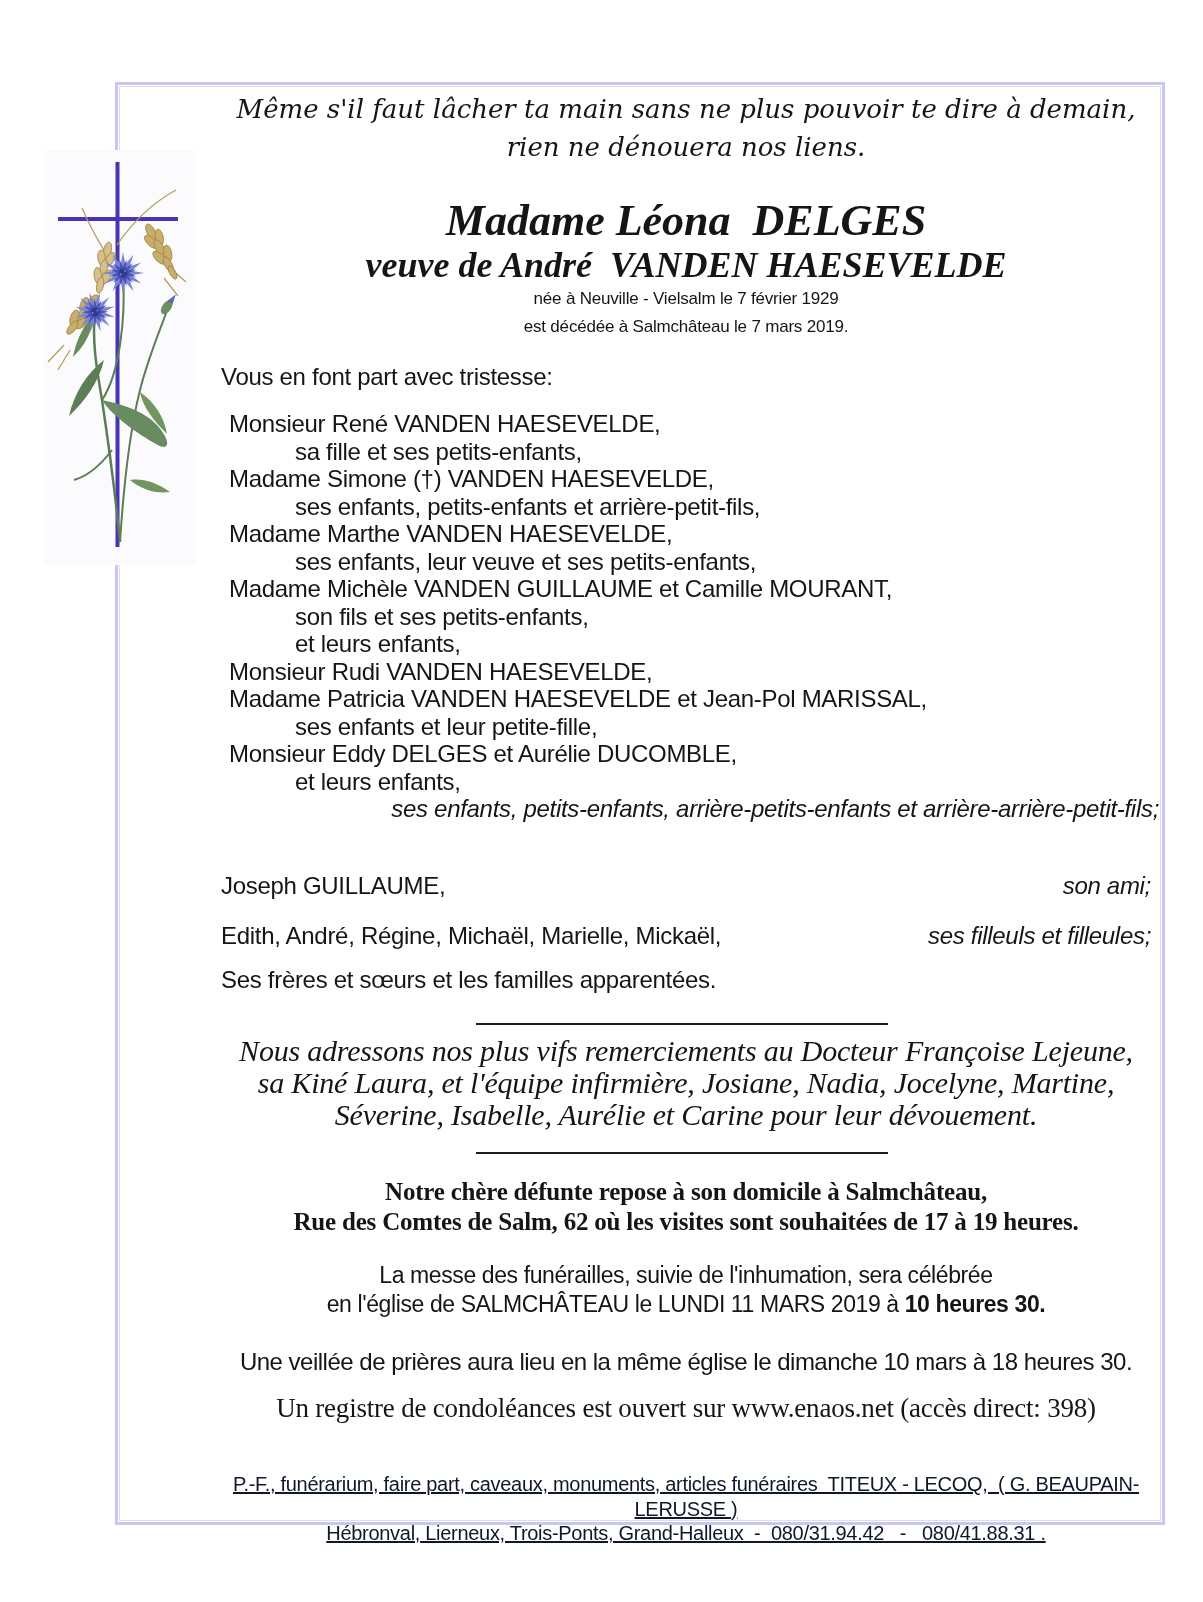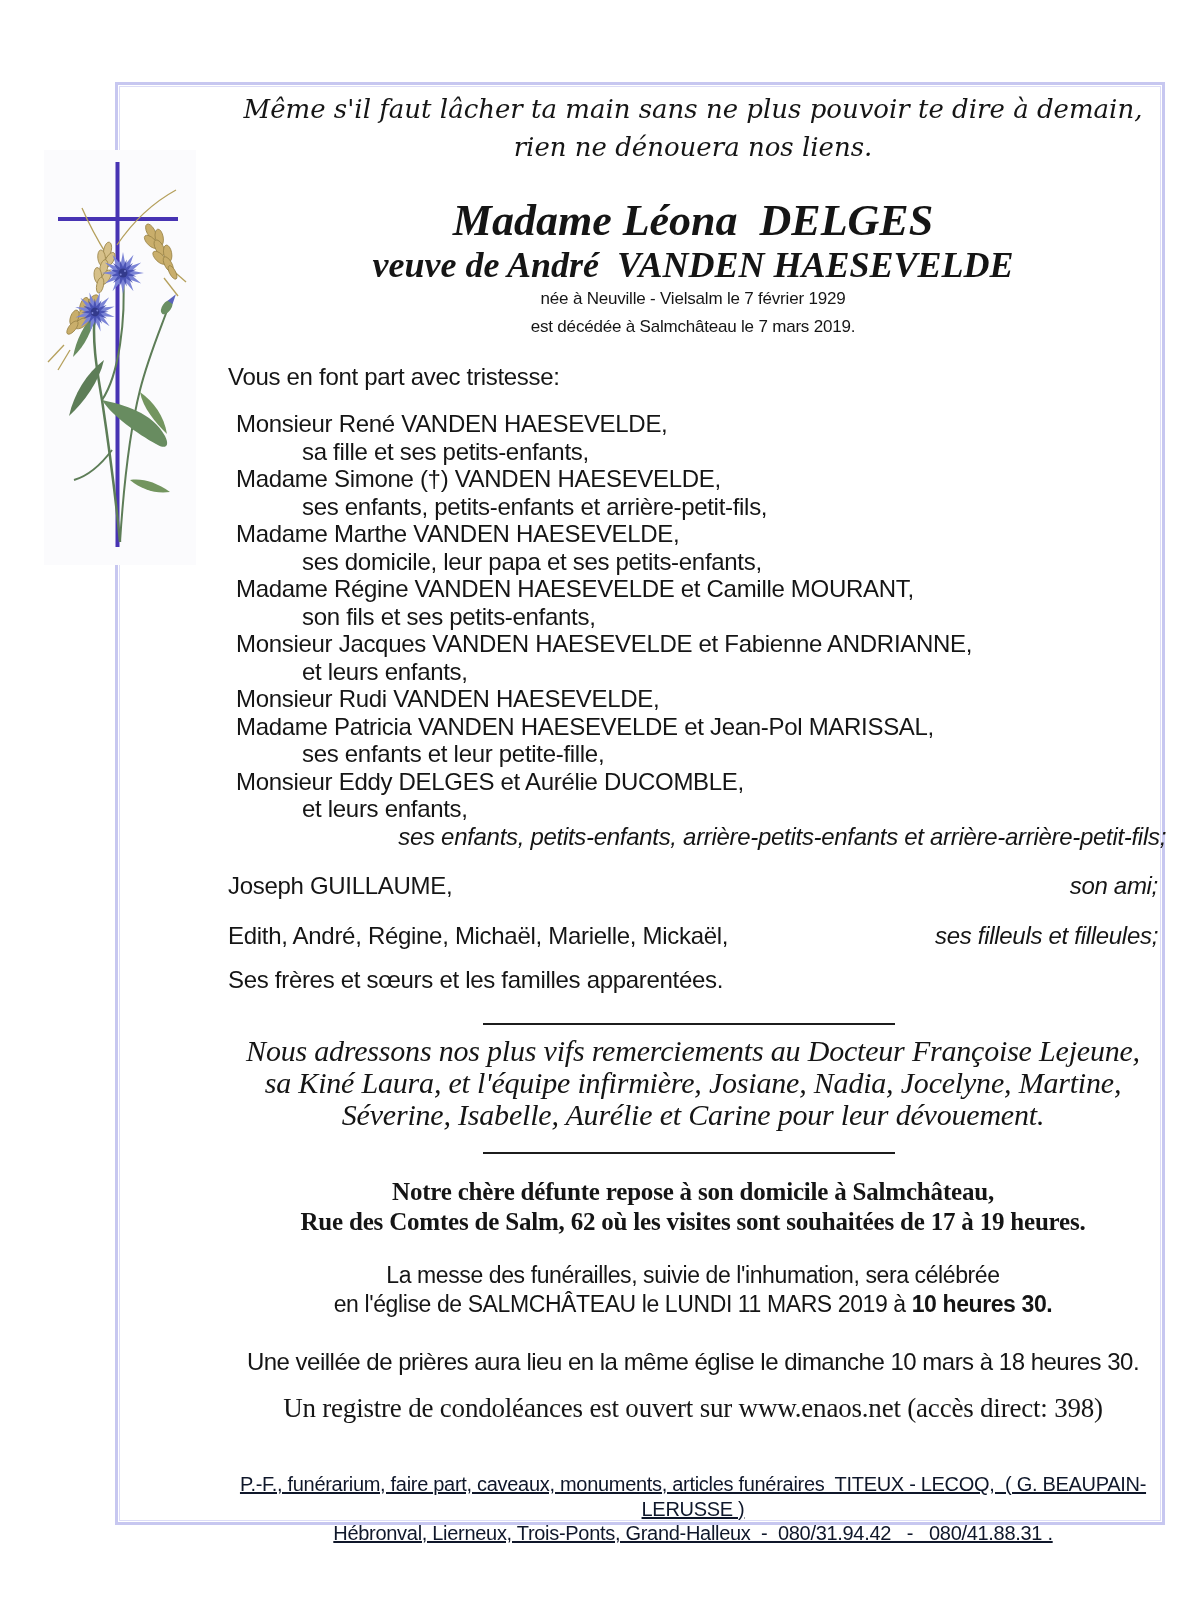--- a/index.html
+++ b/index.html
@@ -24,21 +24,21 @@
     border:3px solid var(--border);
     box-shadow:inset 0 0 0 1px #ffffff, inset 0 0 0 2px #dcdcf6;
   }
   .artwork{
     position:absolute;left:44px;top:150px;width:152px;height:415px;
     background:#fbfbfd;z-index:5;
   }
   .content{
     position:absolute;left:218px;top:0;width:930px;height:1602px;z-index:3;
   }
-  .blk{position:absolute;left:10px;width:100%;}
+  .blk{position:absolute;left:3px;width:100%;}
   .center{text-align:center;}
   .sans{font-family:"Liberation Sans",sans-serif;}
   .serif{font-family:"Liberation Serif",serif;}
   .script{font-family:"DejaVu Serif",serif;font-style:italic;}
   .quote{font-size:26px;line-height:1.1;}
   .title{font-size:44px;font-weight:bold;font-style:italic;line-height:1.05;}
   .subtitle{font-size:36px;font-weight:bold;font-style:italic;line-height:1.05;}
   .vital{font-size:17px;line-height:1.1;letter-spacing:-0.2px;}
   .body-line{font-size:24px;letter-spacing:-0.3px;}
   .family-list{line-height:27.5px;font-size:24px;letter-spacing:-0.3px;margin-left:8px;}
@@ -164,30 +164,29 @@
     <div class="fam-detail">sa fille et ses petits-enfants,</div>
   </div>
 
   <div>
     <div class="fam-name">Madame Simone (†) VANDEN HAESEVELDE,</div>
     <div class="fam-detail">ses enfants, petits-enfants et arrière-petit-fils,</div>
   </div>
 
   <div>
     <div class="fam-name">Madame Marthe VANDEN HAESEVELDE,</div>
-    <div class="fam-detail">ses domicile, leur papa et ses petits-enfants,</div>
-  </div>
-
-  <div>
-    <div class="fam-name">Madame Régine VANDEN HAESEVELDE et Camille MOURANT,</div>
+    <div class="fam-detail">ses enfants, leur veuve et ses petits-enfants,</div>
+  </div>
+
+  <div>
+    <div class="fam-name">Madame Michèle VANDEN GUILLAUME et Camille MOURANT,</div>
     <div class="fam-detail">son fils et ses petits-enfants,</div>
   </div>
 
   <div>
-    <div class="fam-name">Monsieur Jacques VANDEN HAESEVELDE et Fabienne ANDRIANNE,</div>
     <div class="fam-detail">et leurs enfants,</div>
   </div>
 
   <div>
     <div class="fam-name">Monsieur Rudi VANDEN HAESEVELDE,</div>
 
   </div>
 
   <div>
     <div class="fam-name">Madame Patricia VANDEN HAESEVELDE et Jean-Pol MARISSAL,</div>

